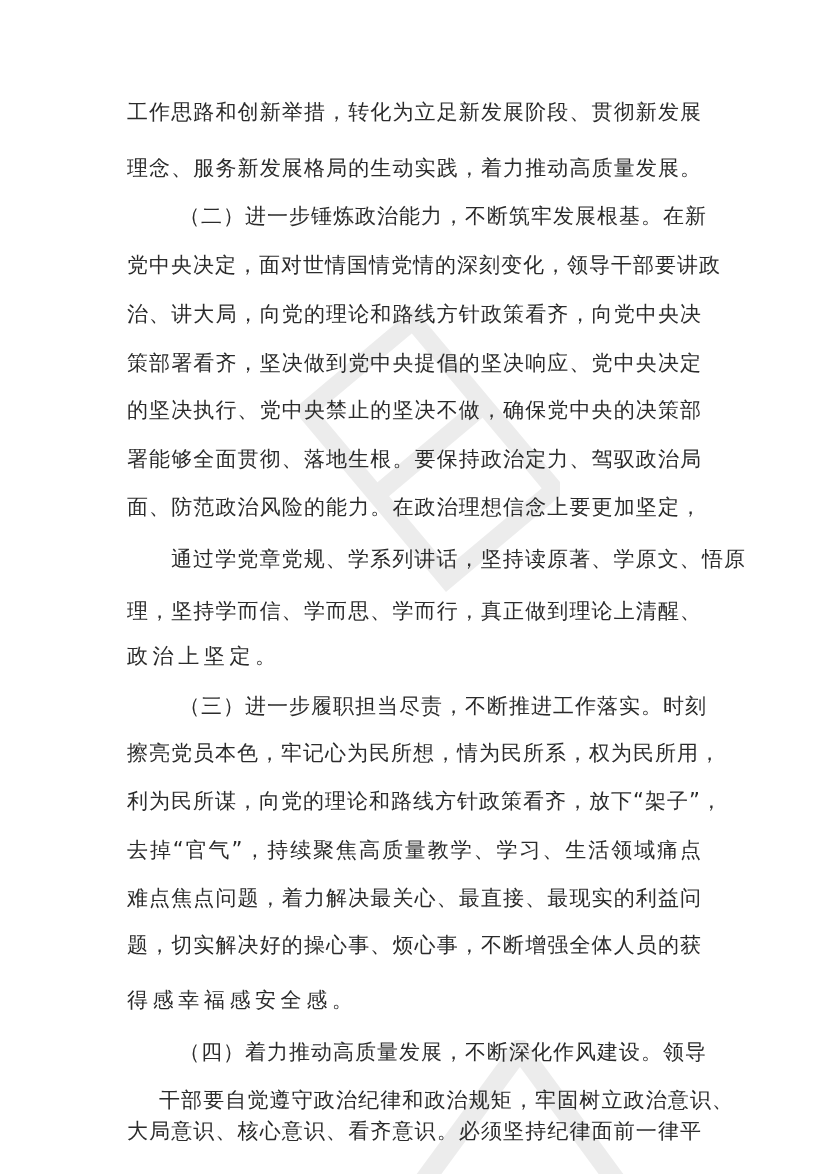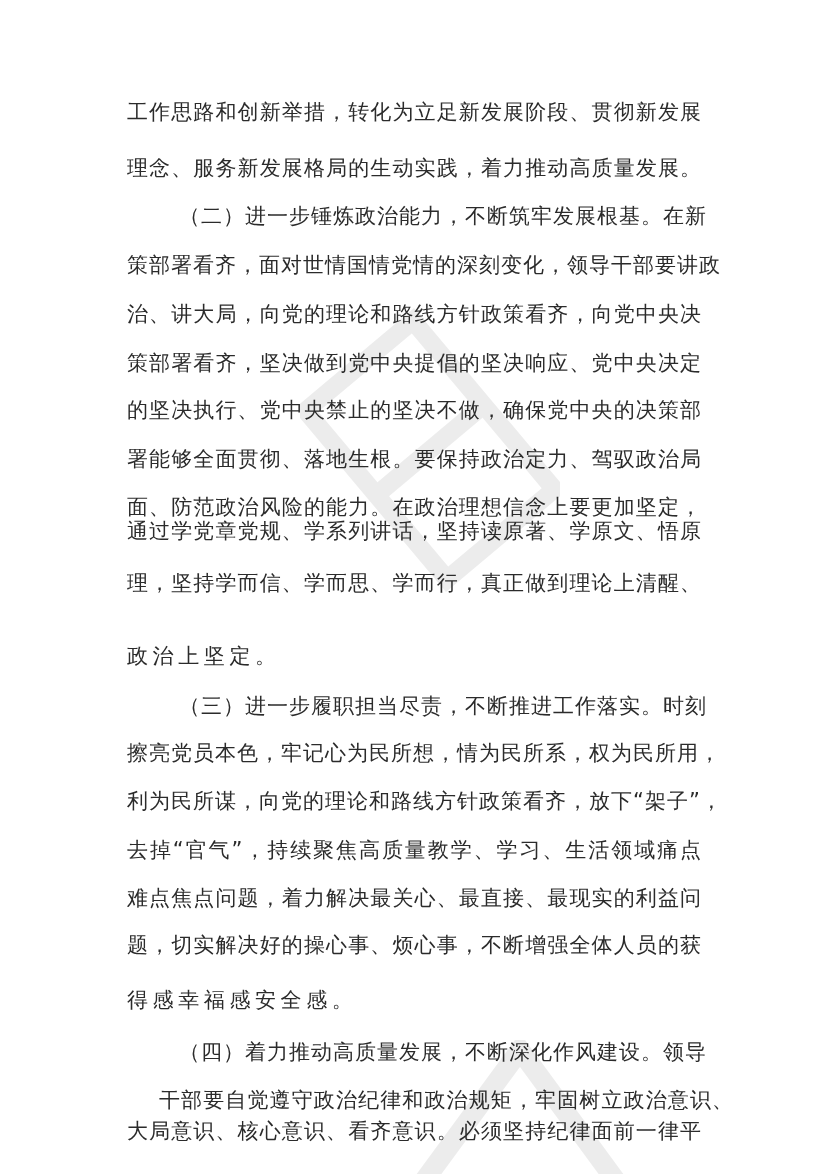--- a/index.html
+++ b/index.html
@@ -32,28 +32,28 @@
     </g>
   </svg>
   <svg class="watermark" style="left:400px;top:1040px;" width="240" height="160" viewBox="0 0 240 160">
     <polygon points="120,10 230,160 10,160" fill="none" stroke="#000" stroke-width="20"></polygon>
   </svg>
 
   <div id="lines">
       <div class="line" style="top: 97px;">工作思路和创新举措，转化为立足新发展阶段、贯彻新发展</div>
       <div class="line" style="top: 153px;">理念、服务新发展格局的生动实践，着力推动高质量发展。</div>
       <div class="line indent" style="top: 201px;">（二）进一步锤炼政治能力，不断筑牢发展根基。在新</div>
-      <div class="line" style="top: 250px;">策部署看齐，面对世情国情党情的深刻变化，领导干部要讲政</div>
+      <div class="line" style="top: 250px;">党中央决定，面对世情国情党情的深刻变化，领导干部要讲政</div>
       <div class="line" style="top: 299px;">治、讲大局，向党的理论和路线方针政策看齐，向党中央决</div>
       <div class="line" style="top: 348px;">策部署看齐，坚决做到党中央提倡的坚决响应、党中央决定</div>
       <div class="line" style="top: 395px;">的坚决执行、党中央禁止的坚决不做，确保党中央的决策部</div>
       <div class="line" style="top: 444px; font-family: Liberation Serif, serif;">署能够全面贯彻、落地生根。要保持政治定力、驾驭政治局</div>
       <div class="line" style="top: 492px;">面、防范政治风险的能力。在政治理想信念上要更加坚定，</div>
-      <div class="line" style="top: 516px;">通过学党章党规、学系列讲话，坚持读原著、学原文、悟原</div>
-      <div class="line" style="top: 568px;">理，坚持学而信、学而思、学而行，真正做到理论上清醒、</div>
+      <div class="line" style="top: 544px; margin-left: 44px;">通过学党章党规、学系列讲话，坚持读原著、学原文、悟原</div>
+      <div class="line" style="top: 596px;">理，坚持学而信、学而思、学而行，真正做到理论上清醒、</div>
       <div class="line last" style="top: 641px;">政治上坚定。</div>
       <div class="line indent" style="top: 691px;">（三）进一步履职担当尽责，不断推进工作落实。时刻</div>
       <div class="line" style="top: 738px;">擦亮党员本色，牢记心为民所想，情为民所系，权为民所用，</div>
       <div class="line" style="top: 786px;">利为民所谋，向党的理论和路线方针政策看齐，放下“架子”，</div>
       <div class="line" style="top: 835px;">去掉“官气”，持续聚焦高质量教学、学习、生活领域痛点</div>
       <div class="line" style="top: 883px;">难点焦点问题，着力解决最关心、最直接、最现实的利益问</div>
       <div class="line" style="top: 930px;">题，切实解决好的操心事、烦心事，不断增强全体人员的获</div>
       <div class="line last" style="top: 985px;">得感幸福感安全感。</div>
       <div class="line indent" style="top: 1037px;">（四）着力推动高质量发展，不断深化作风建设。领导</div>
       <div class="line" style="top: 1085px; margin-left: 32px;">干部要自觉遵守政治纪律和政治规矩，牢固树立政治意识、</div>

